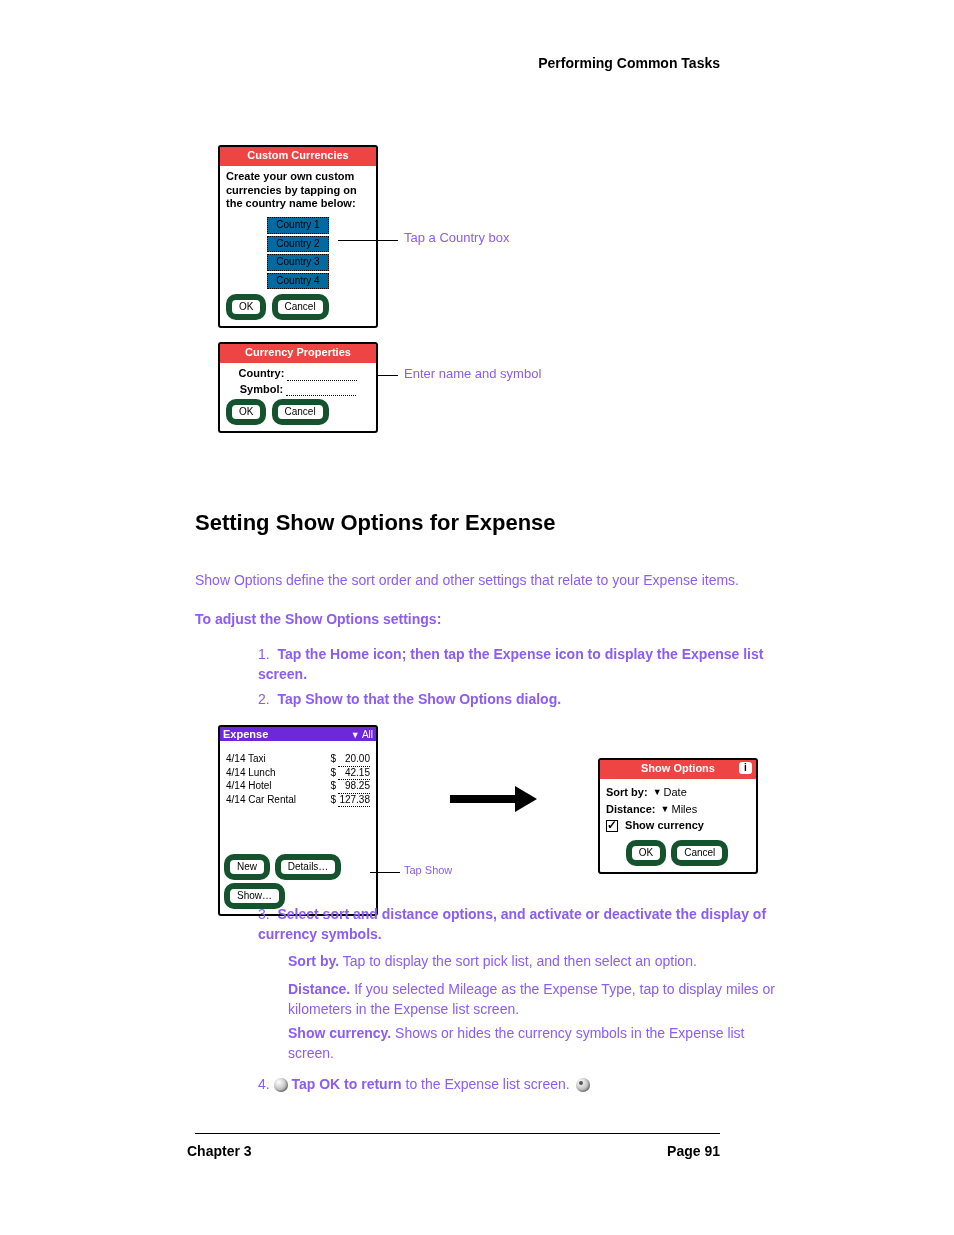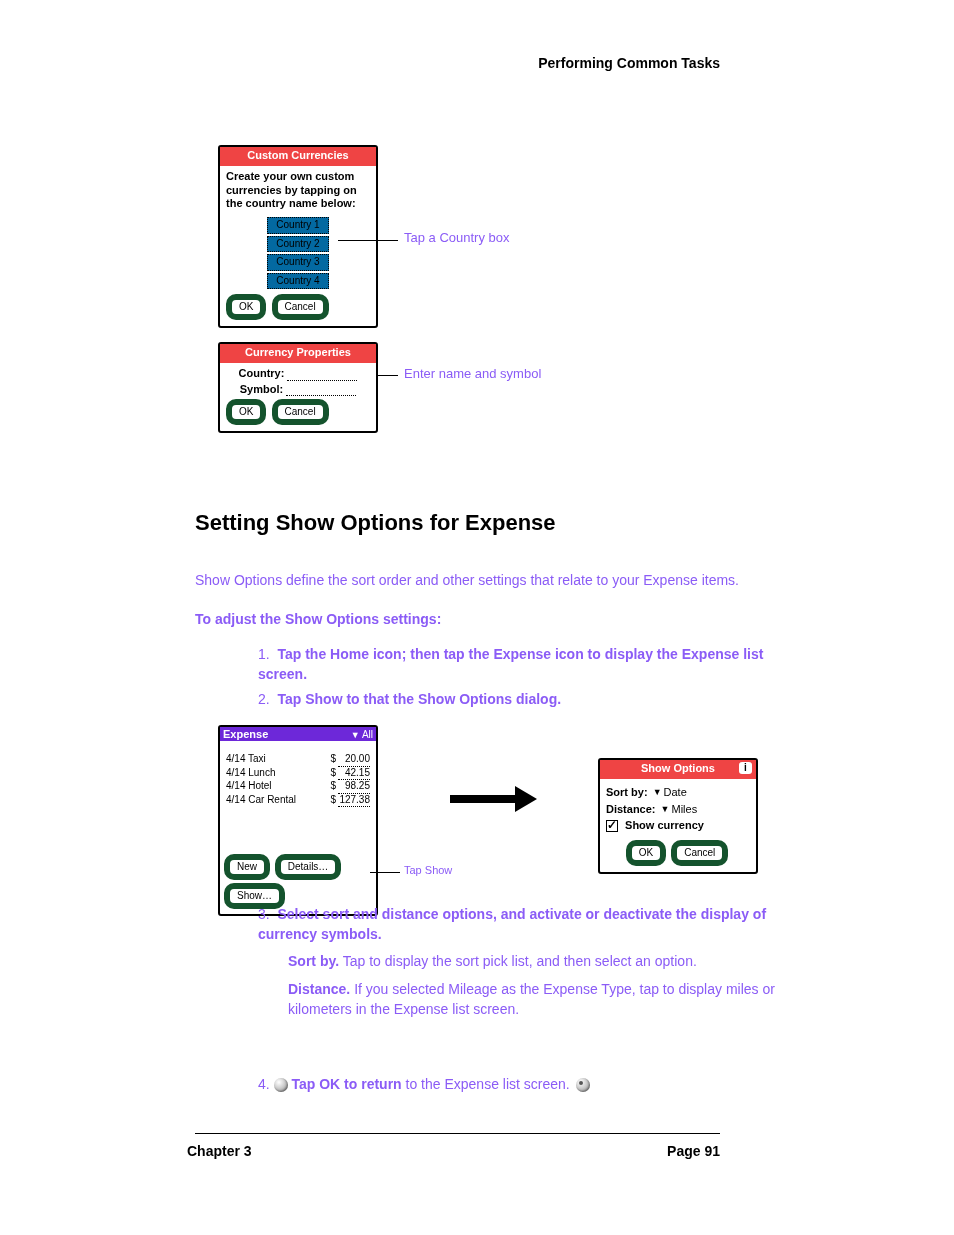--- a/index.html
+++ b/index.html
@@ -266,20 +266,23 @@
     <span>3.</span>&nbsp;
     <span class="bold">Select sort and distance options, and activate or deactivate the display of currency symbols.</span>
   </div>
 
   <div class="abs copy" style="left:288px; top:980px; width:500px;">
     <span class="bold">Distance.</span><span> If you selected Mileage as the Expense Type, tap to display miles or kilometers in the Expense list screen.</span>
   </div>
   <div class="abs copy" style="left:288px; top:952px; width:490px;">
     <span class="bold">Sort by.</span><span> Tap to display the sort pick list, and then select an option.</span>
   </div>
+  <div class="abs copy" style="left:288px; top:1024px; width:500px;">
+    <span class="bold">Show currency.</span><span> Shows or hides the currency symbols in the Expense list screen.</span>
+  </div>
 
   <div class="abs copy" style="left:258px; top:1075px; width:540px;">
     <span>4.</span>
     <span class="step-icon"></span>
     <span class="bold">Tap OK to return</span><span> to the Expense list screen.</span>
     <span class="step-icon dark" style="margin-left:2px;"></span>
   </div>
 
   <div class="rule" style="top:1133px;"></div>
   <div class="footer-left" style="left:187px; top:1143px;">Chapter 3</div>

